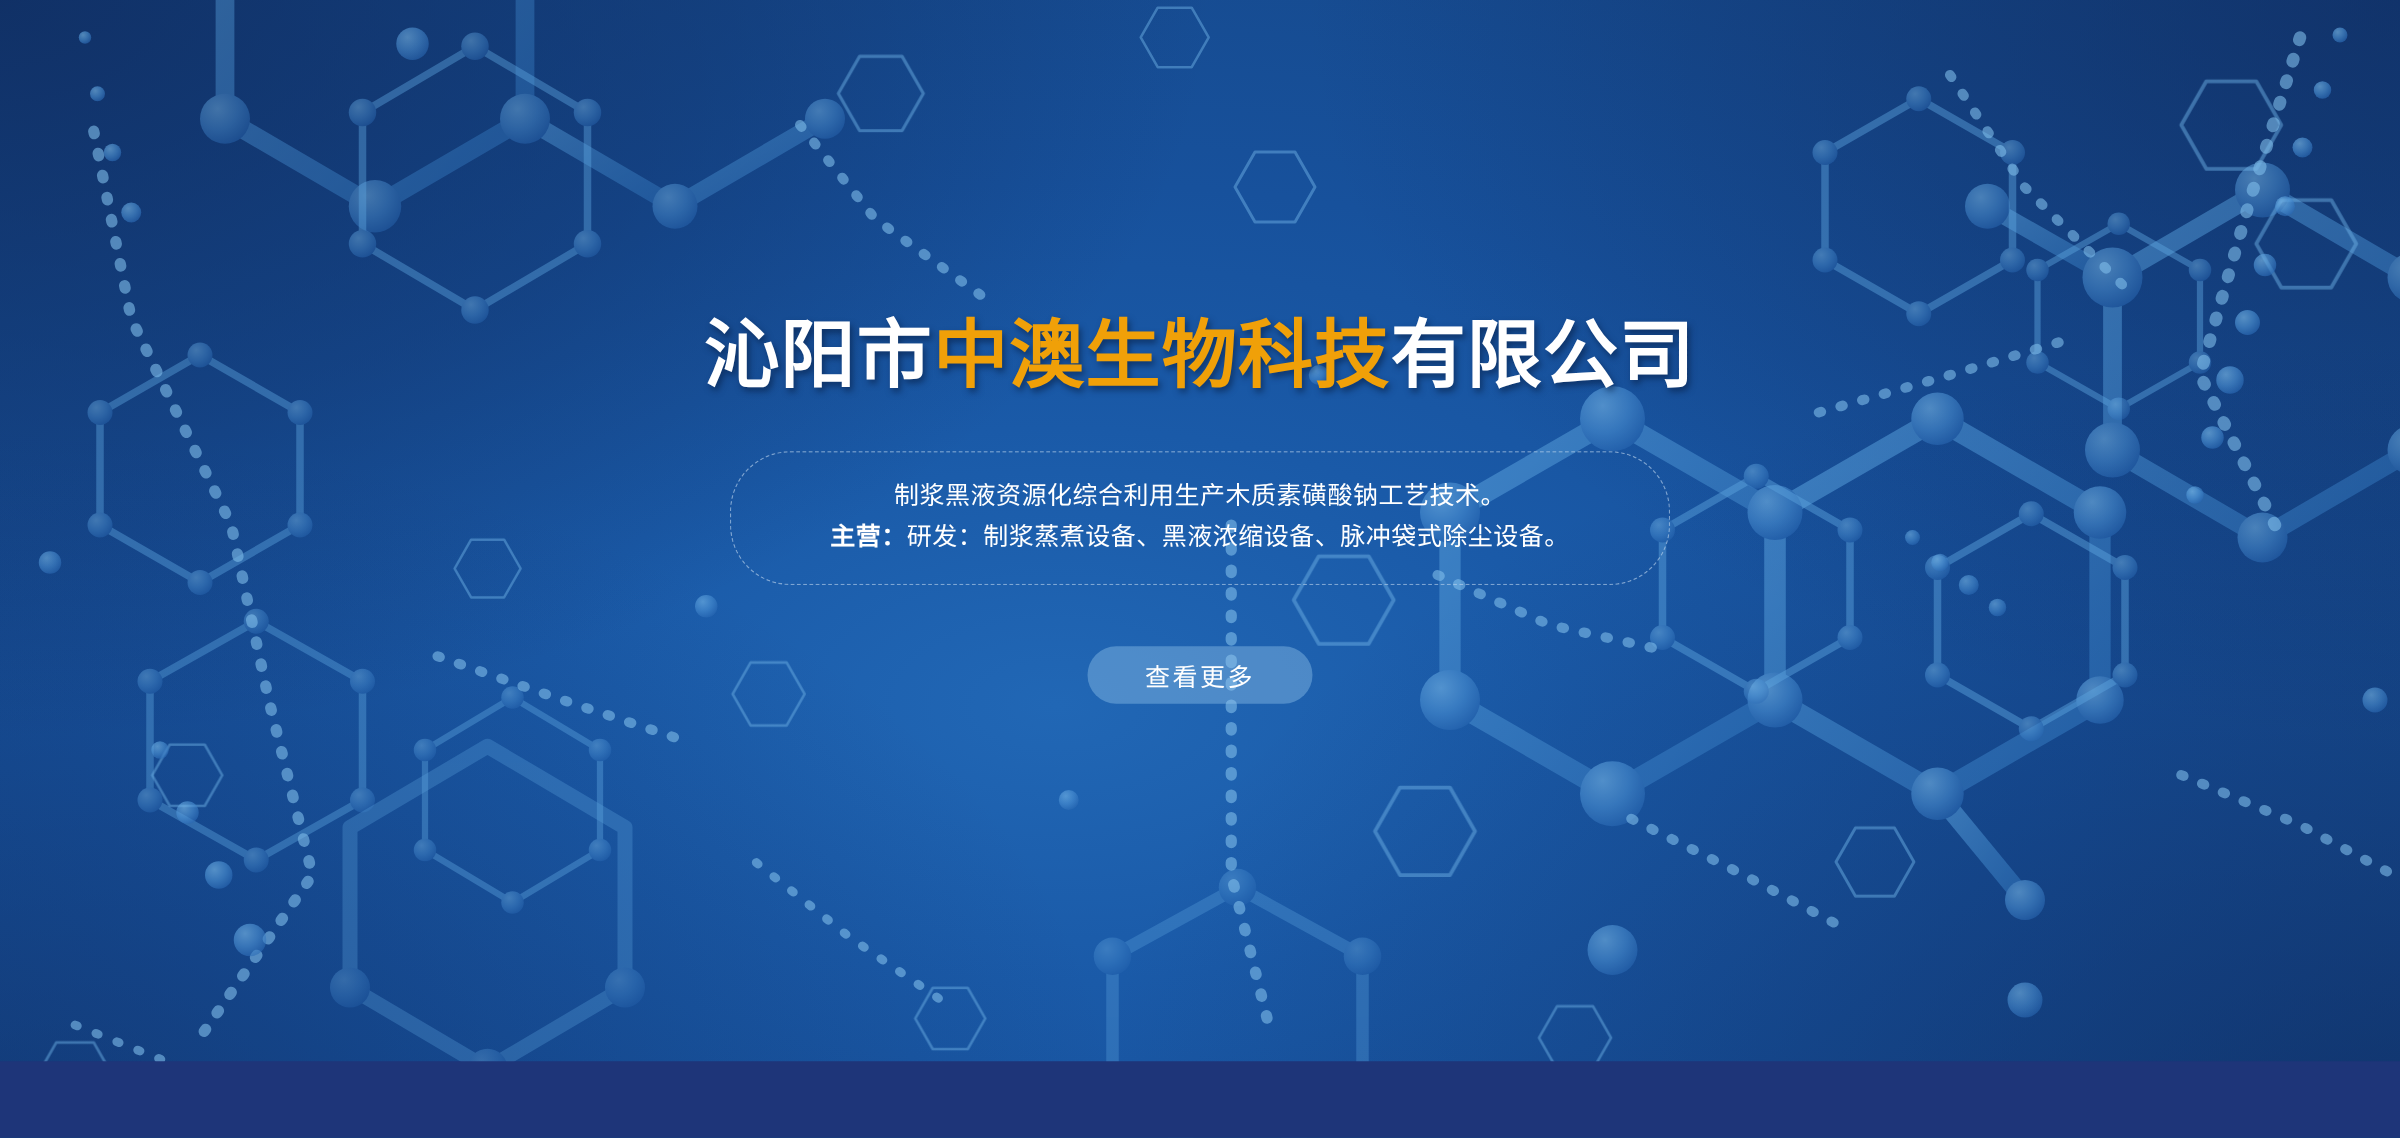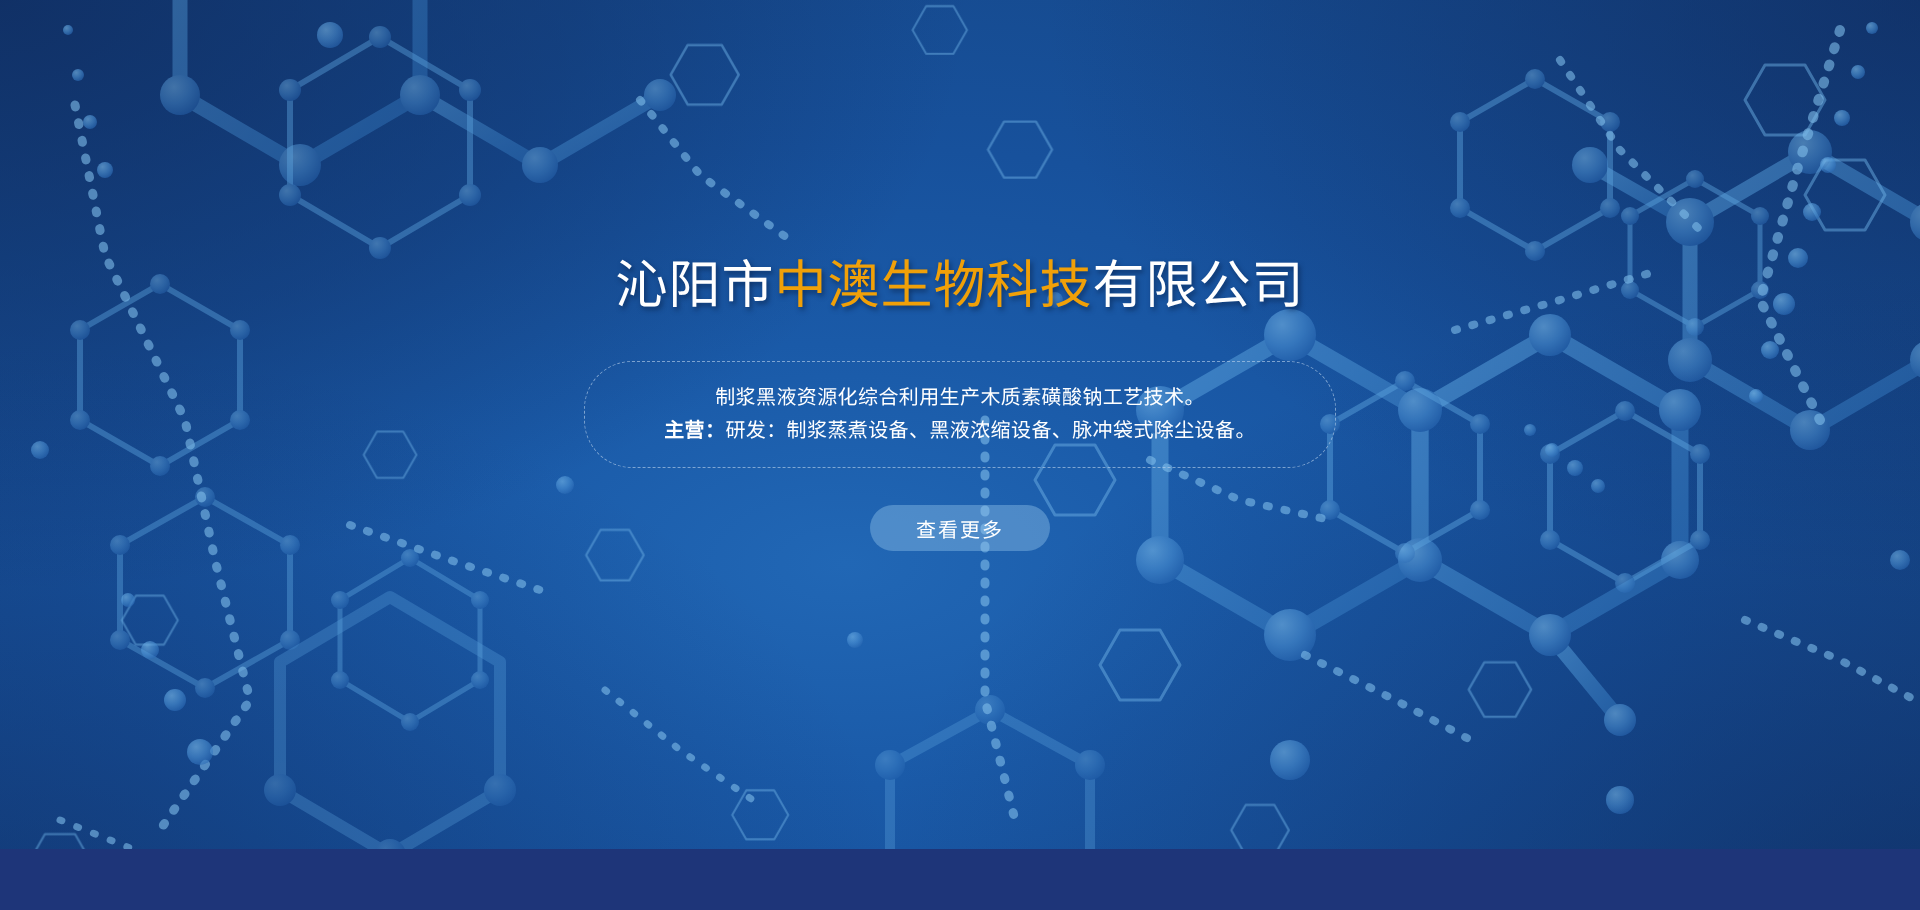--- a/index.html
+++ b/index.html
@@ -56,23 +56,23 @@
   
   .content{
     position:absolute;
     left:0; top:0; width:1920px; height:850px;
     display:flex; flex-direction:column;
     align-items:center; justify-content:flex-start;
   }
 
   .title{
     margin-top:243px;
-    font-size:52px;
+    font-size:60px;
     line-height:84px;
-    font-weight:normal;
+    font-weight:bold;
     letter-spacing:1px;
     white-space:nowrap;
     color:#ffffff;
     text-shadow:2px 3px 5px rgba(5,25,60,.55);
   }
   .title .accent{ color:#f0a008; }
 
   .subtitle-box{
     margin-top:34px;
     width:752px;
@@ -84,21 +84,21 @@
   .subtitle-line{
     font-size:20px;
     line-height:33px;
     color:#ffffff;
     letter-spacing:.4px;
     white-space:nowrap;
   }
   .subtitle-line .lead{ font-weight:bold; }
 
   .more-btn{
-    margin-top:37px;
+    margin-top:49px;
     width:180px; height:46px;
     border:none;
     border-radius:23px;
     background:rgba(150,199,238,.40);
     color:#ffffff;
     font-size:20px;
     letter-spacing:2px;
     font-family:inherit;
     cursor:pointer;
     display:flex; align-items:center; justify-content:center;

